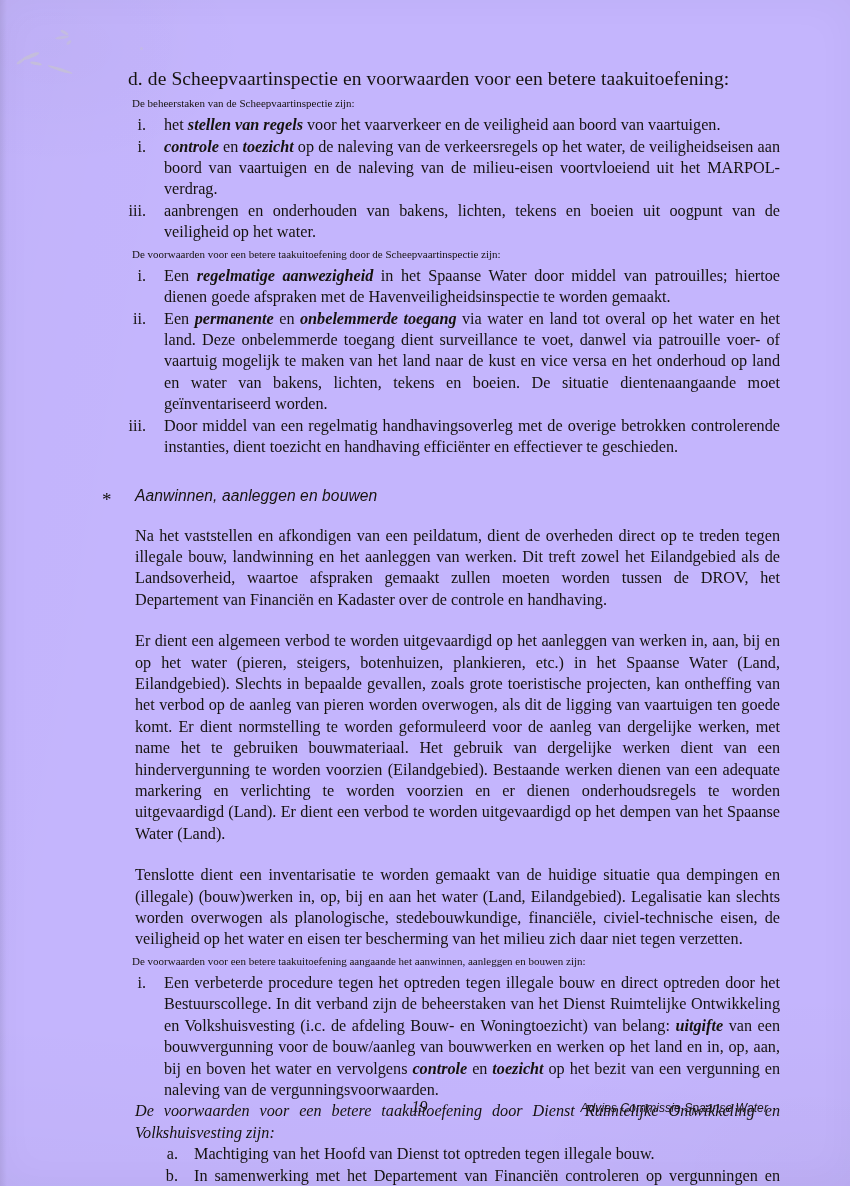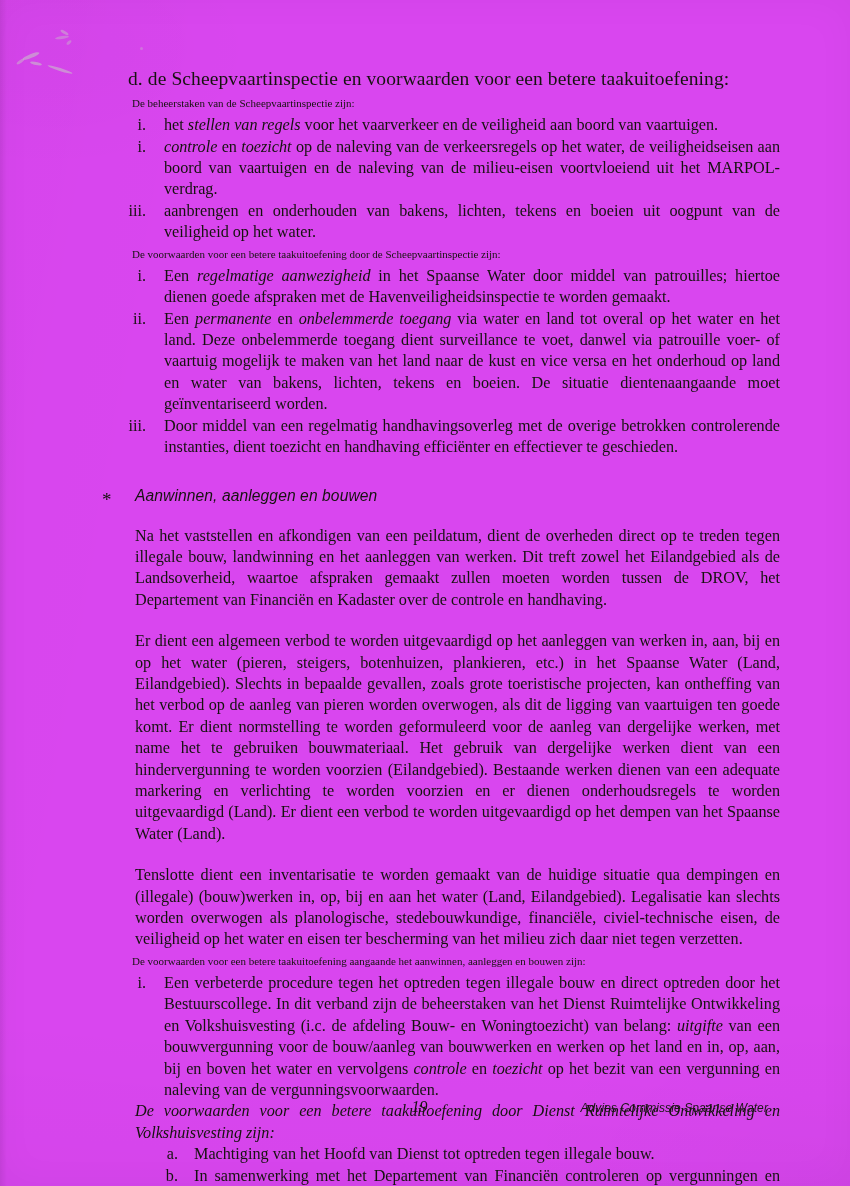--- a/index.html
+++ b/index.html
@@ -6,21 +6,21 @@
   html, body {
     margin: 0;
     padding: 0;
     background: #b8b8b8;
   }
   #page {
     position: relative;
     width: 850px;
     height: 1186px;
     margin: 0 auto;
-    background: #d946ef;
+    background: #c4b5fd;
     overflow: hidden;
     font-family: "Liberation Serif", "DejaVu Serif", serif;
     color: #16130f;
     
     box-shadow: inset 0 0 40px rgba(0,0,0,0.035);
   }
   
   #paper-texture {
     position: absolute;
     inset: 0;
@@ -139,21 +139,21 @@
     margin: 1px 0 2px 35px;
     font-family: "Liberation Sans", "DejaVu Sans", sans-serif;
     font-style: italic;
     font-size: 15.6px;
     line-height: 20px;
     letter-spacing: .1px;
   }
   .body-block { margin-left: 35px; }
   .body-block .para { margin-left: 0; margin-top: 20px; }
 
-  em.bi { font-style: italic; font-weight: normal; }
+  em.bi { font-style: italic; font-weight: bold; }
 
   
   #footer {
     position: absolute;
     left: 100px;
     top: 1098px;
     width: 680px;
     height: 22px;
   }
   #pageno {

